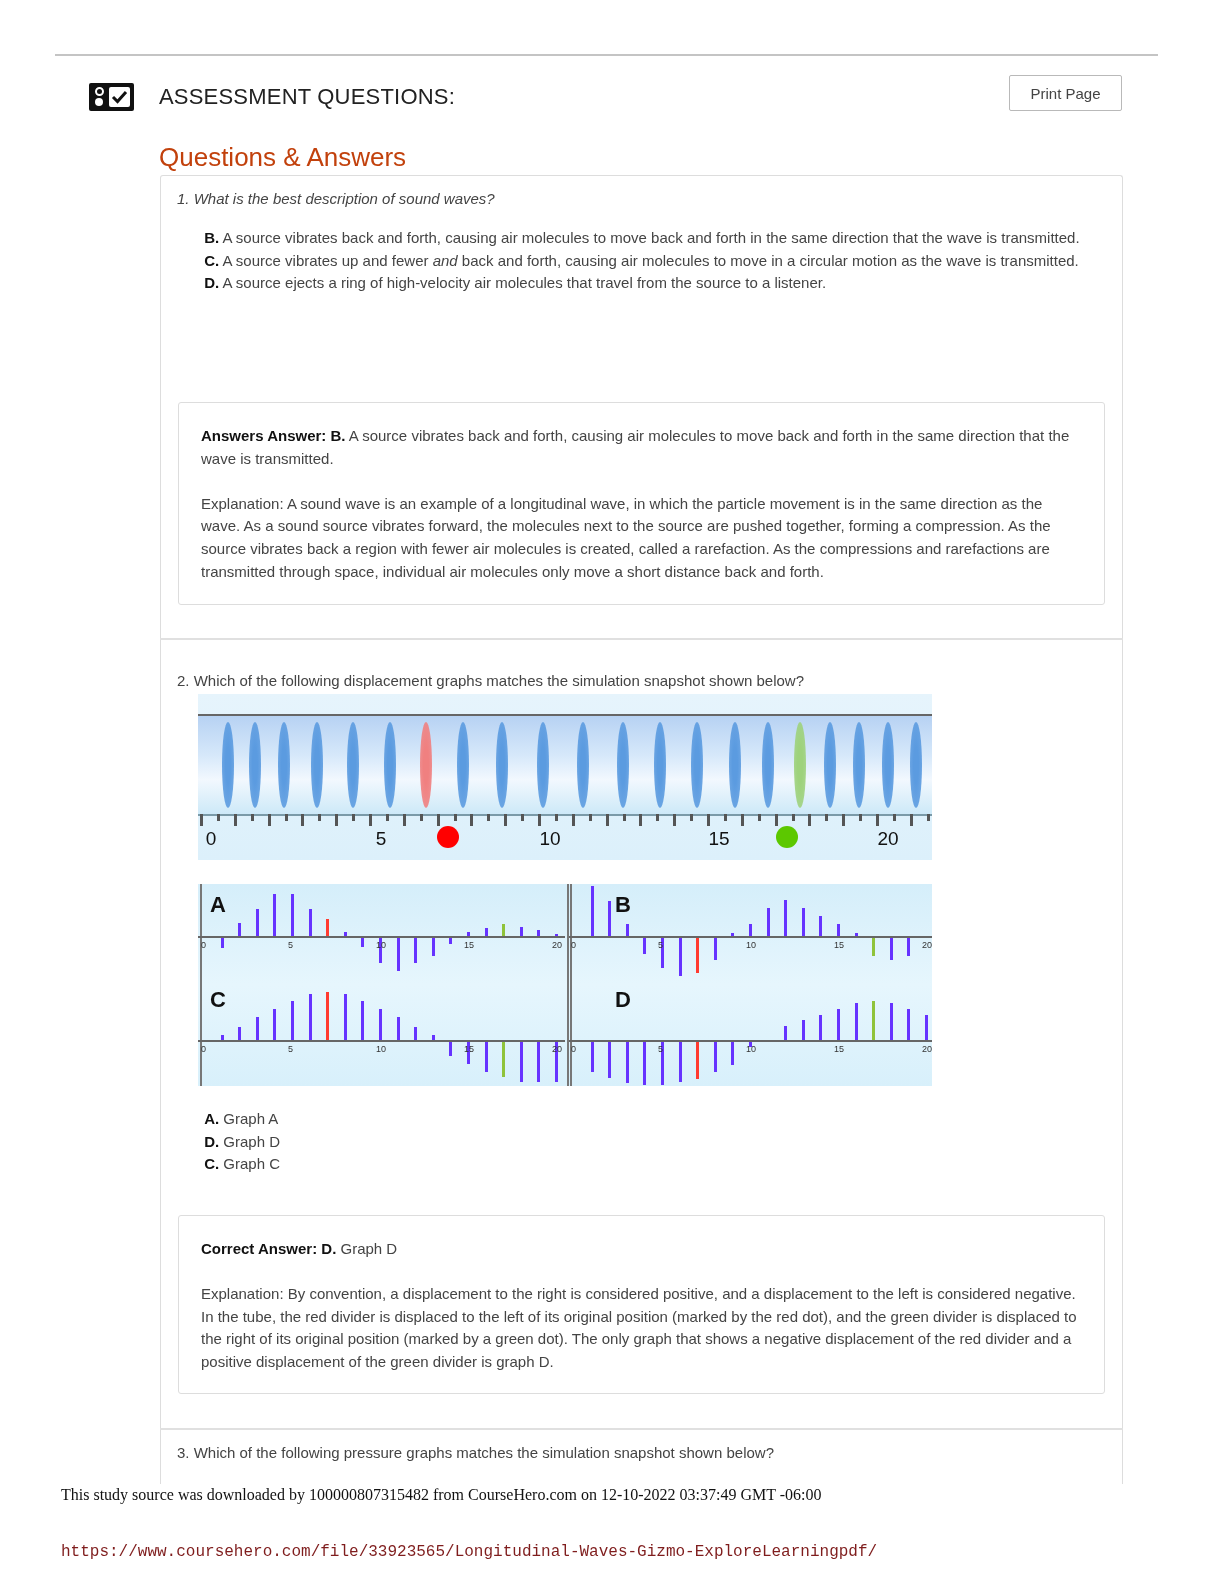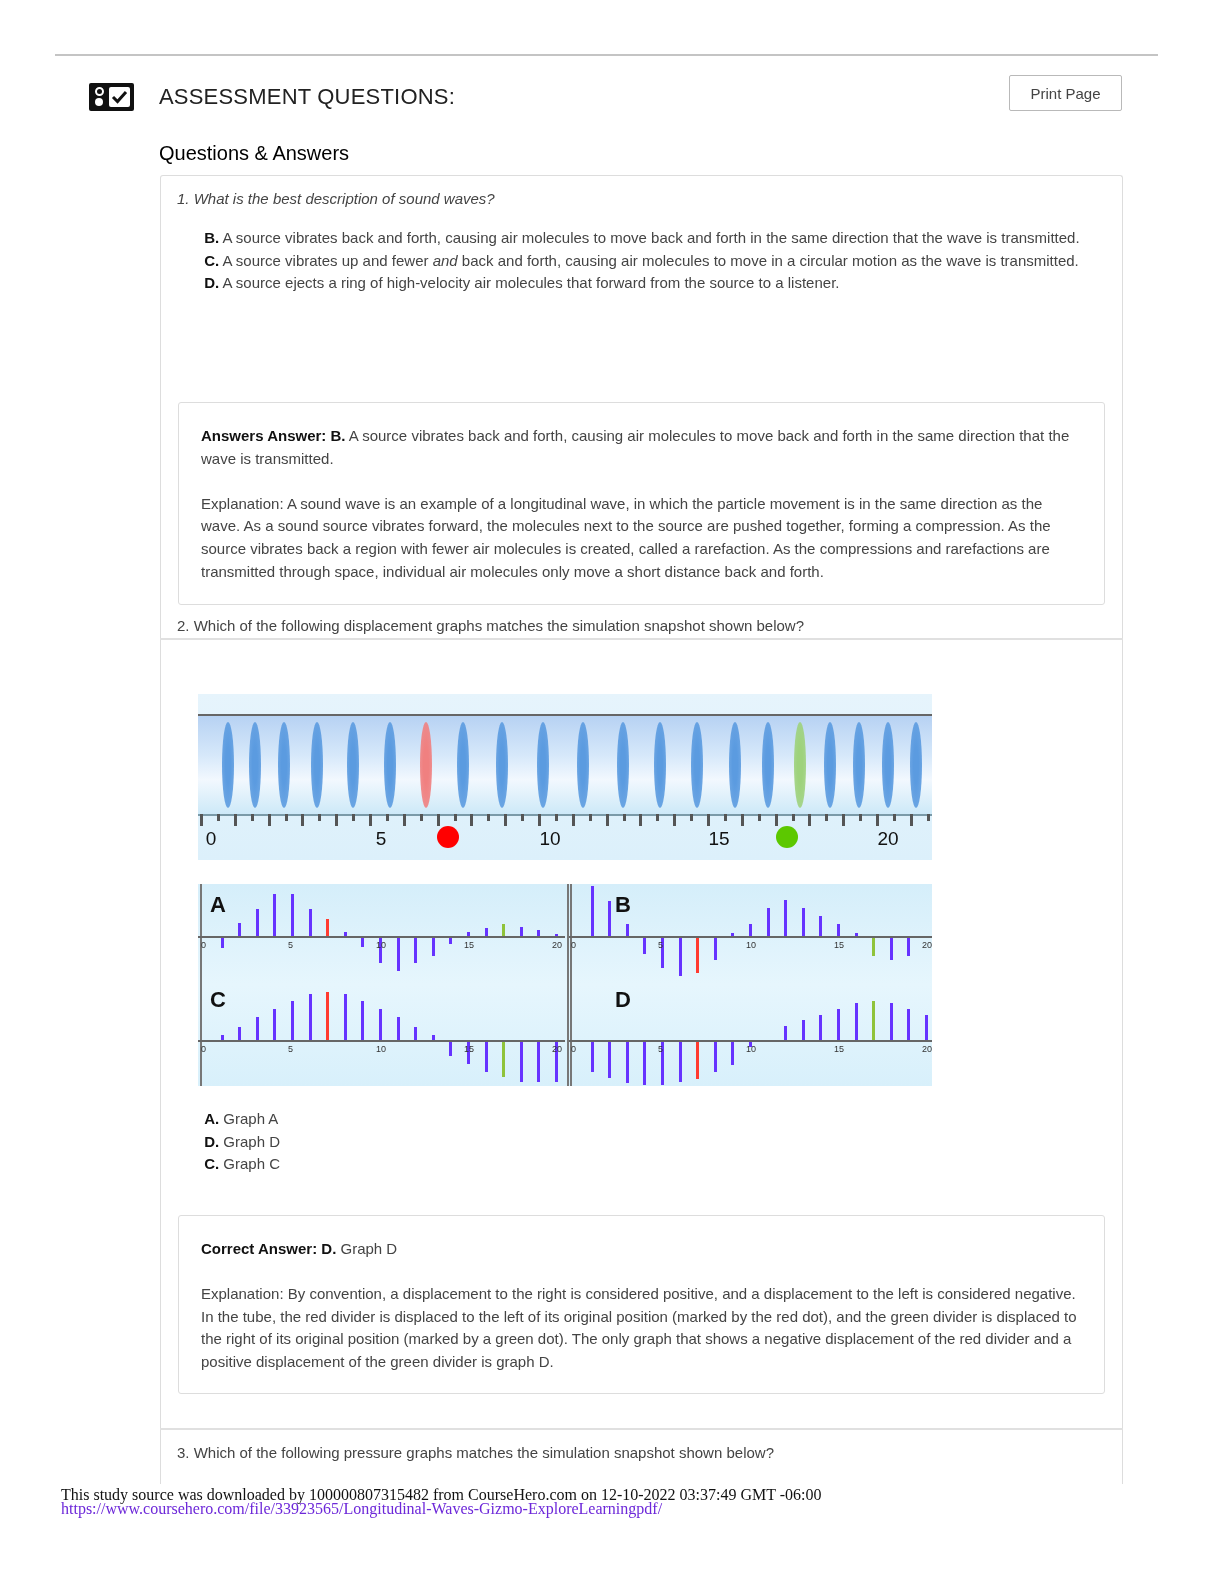--- a/index.html
+++ b/index.html
@@ -9,21 +9,21 @@
   .logo { position:absolute; left:89px; top:83px; width:45px; height:28px; background:#111; border-radius:2px; }
   .logo .dot { position:absolute; left:6px; width:8px; height:8px; border-radius:50%; }
   .logo .dot.o { top:4px; border:2px solid #fff; width:5px; height:5px; }
   .logo .dot.f { top:15px; background:#fff; }
   .logo .box { position:absolute; left:20px; top:4px; width:21px; height:20px; background:#fff; border-radius:2px; }
   .logo .box svg { position:absolute; left:2px; top:2px; }
   .title { position:absolute; left:159px; top:84px; font-size:22px; color:#222; letter-spacing:0.2px; font-weight:300; }
   .print-btn { position:absolute; left:1009px; top:75px; width:113px; height:36px; border:1px solid #b9b9b9;
                border-radius:2px; background:#fff; font-size:15px; color:#444; display:flex; align-items:center; justify-content:center;
                font-family:"Liberation Sans", sans-serif; cursor:pointer; box-sizing:border-box; }
-  .subtitle { position:absolute; left:159px; top:142px; font-size:20px; color:#000000; }
+  .subtitle { position:absolute; left:159px; top:142px; font-size:26px; color:#c2410c; }
   .qa-outer { position:absolute; left:160px; top:175px; width:963px; height:1420px; border:1px solid #ddd; border-bottom:none; border-radius:3px 3px 0 0; box-sizing:border-box; }
   .q-divider { position:absolute; left:160px; width:963px; height:2px; background:#e0e0e0; }
   .q-text { position:absolute; left:177px; font-size:15px; color:#444; }
   .opts { position:absolute; left:200px; width:880px; font-size:15px; color:#444; line-height:22.6px; }
   .opts b { color:#111; }
   .answer-box { position:absolute; left:178px; width:927px; border:1px solid #ddd; border-radius:3px; box-sizing:border-box; padding:0 22px; font-size:15px; color:#444; line-height:22.8px; }
   .answer-box b { color:#111; }
   .answer-box p { margin:0; }
   .sim { position:absolute; left:198px; top:694px; width:734px; height:166px;
          background:linear-gradient(180deg,#e6f4fc 0%, #dcf0fb 100%); overflow:hidden; }
@@ -36,21 +36,21 @@
   .rlabel { position:absolute; top:134px; font-size:19px; color:#111; transform:translateX(-50%); }
   .marker { position:absolute; top:132px; width:22px; height:22px; border-radius:50%; transform:translateX(-50%); }
   .graphs { position:absolute; left:198px; top:884px; width:734px; height:202px; background:linear-gradient(180deg,#d5eefa 0%, #e6f6fd 50%, #d8f0fb 100%); overflow:hidden; }
   .gpanel { position:absolute; width:367px; height:101px; overflow:hidden; }
   .gpanel .axis { position:absolute; left:0; width:367px; height:2px; background:#666; }
   .gpanel .vline { position:absolute; left:2px; top:0; width:2px; height:101px; background:#777; }
   .gpanel .lbl { position:absolute; font-size:22px; font-weight:bold; color:#111; }
   .gpanel .xl { position:absolute; font-size:9px; color:#333; }
   .bar { position:absolute; width:3px; }
   .footer1 { position:absolute; left:61px; top:1486px; font-family:"Liberation Serif", serif; font-size:16px; color:#111; }
-  .footer2 { position:absolute; left:61px; top:1500px; font-family:Liberation Serif, serif; font-size:16px; color:#6d28d9; }
+  .footer2 { position:absolute; left:61px; top:1543px; font-family:Liberation Mono, monospace; font-size:16px; color:#7f1d1d; }
   .footer-mask { position:absolute; left:0; top:1484px; width:1224px; height:100px; background:#fff; }
 </style>
 </head>
 <body>
 
 <div class="top-rule"></div>
 
 <div class="logo">
   <span class="dot o"></span>
   <span class="dot f"></span>
@@ -67,30 +67,30 @@
 
 <div class="qa-outer"></div>
 
 <div class="q-text" style="top:190px;font-style:italic;">
   <span>1.</span>
   <span>What is the best description of sound waves?</span>
 </div>
 <div class="opts" style="top:227px;">
   <div>&nbsp;<b>B.</b> <span>A source vibrates back and forth, causing air molecules to move back and forth in the same direction that the wave is transmitted.</span></div>
   <div>&nbsp;<b>C.</b> <span>A source vibrates up and fewer </span><i>and</i><span> back and forth, causing air molecules to move in a circular motion as the wave is transmitted.</span></div>
-  <div>&nbsp;<b>D.</b> <span>A source ejects a ring of high-velocity air molecules that forward from the source to a listener.</span></div>
+  <div>&nbsp;<b>D.</b> <span>A source ejects a ring of high-velocity air molecules that travel from the source to a listener.</span></div>
 </div>
 <div class="answer-box" style="top:402px; height:203px; padding-top:22px;">
   <p><b>Answers Answer: B.</b> <span>A source vibrates back and forth, causing air molecules to move back and forth in the same direction that the wave is transmitted.</span></p>
   <p style="margin-top:22px;">Explanation: A sound wave is an example of a longitudinal wave, in which the particle movement is in the same direction as the wave. As a sound source vibrates forward, the molecules next to the source are pushed together, forming a compression. As the source vibrates back a region with fewer air molecules is created, called a rarefaction. As the compressions and rarefactions are transmitted through space, individual air molecules only move a short distance back and forth.</p>
 </div>
 
 <div class="q-divider" style="top:638px;"></div>
 
-<div class="q-text" style="top:617px;">
+<div class="q-text" style="top:672px;">
   <span>2.</span>
   <span>Which of the following displacement graphs matches the simulation snapshot shown below?</span>
 </div>
 
 <div class="sim">
   <div class="tube" id="tube">
       <div class="disc" style="left: 24px; background: radial-gradient(rgb(91, 155, 224) 30%, rgba(91, 155, 224, 0.8) 100%);"></div>
       <div class="disc" style="left: 51px; background: radial-gradient(rgb(91, 155, 224) 30%, rgba(91, 155, 224, 0.8) 100%);"></div>
       <div class="disc" style="left: 80px; background: radial-gradient(rgb(91, 155, 224) 30%, rgba(91, 155, 224, 0.8) 100%);"></div>
       <div class="disc" style="left: 113px; background: radial-gradient(rgb(91, 155, 224) 30%, rgba(91, 155, 224, 0.8) 100%);"></div>

